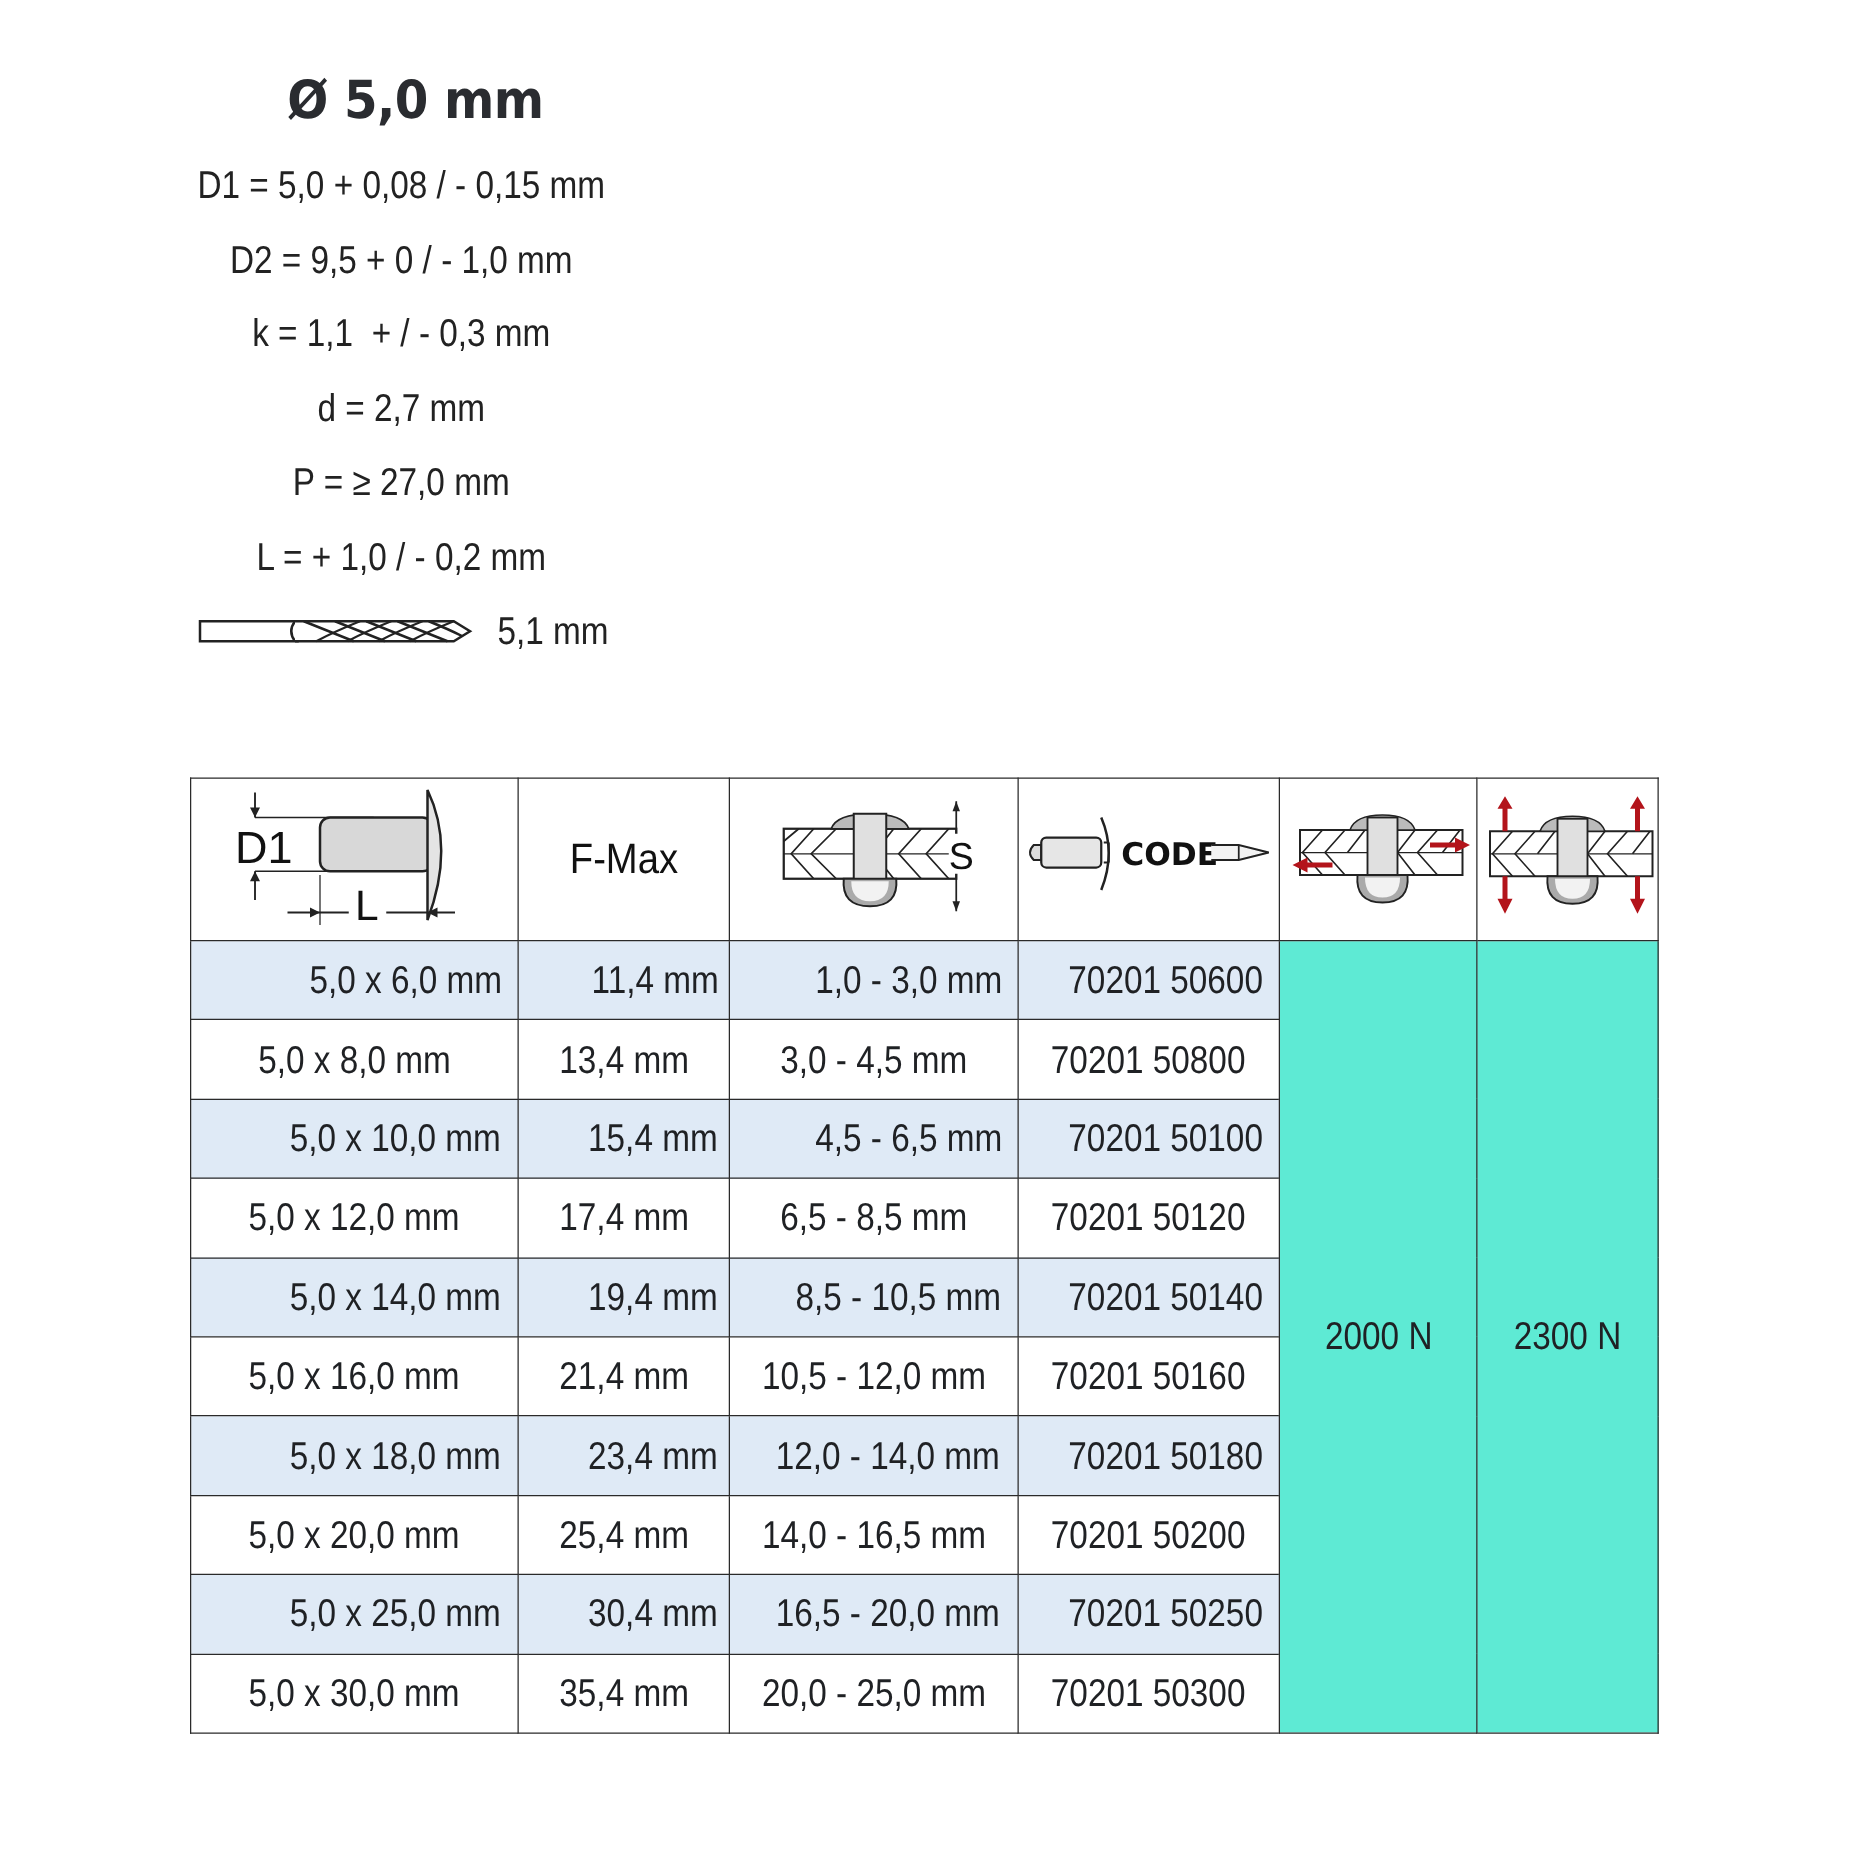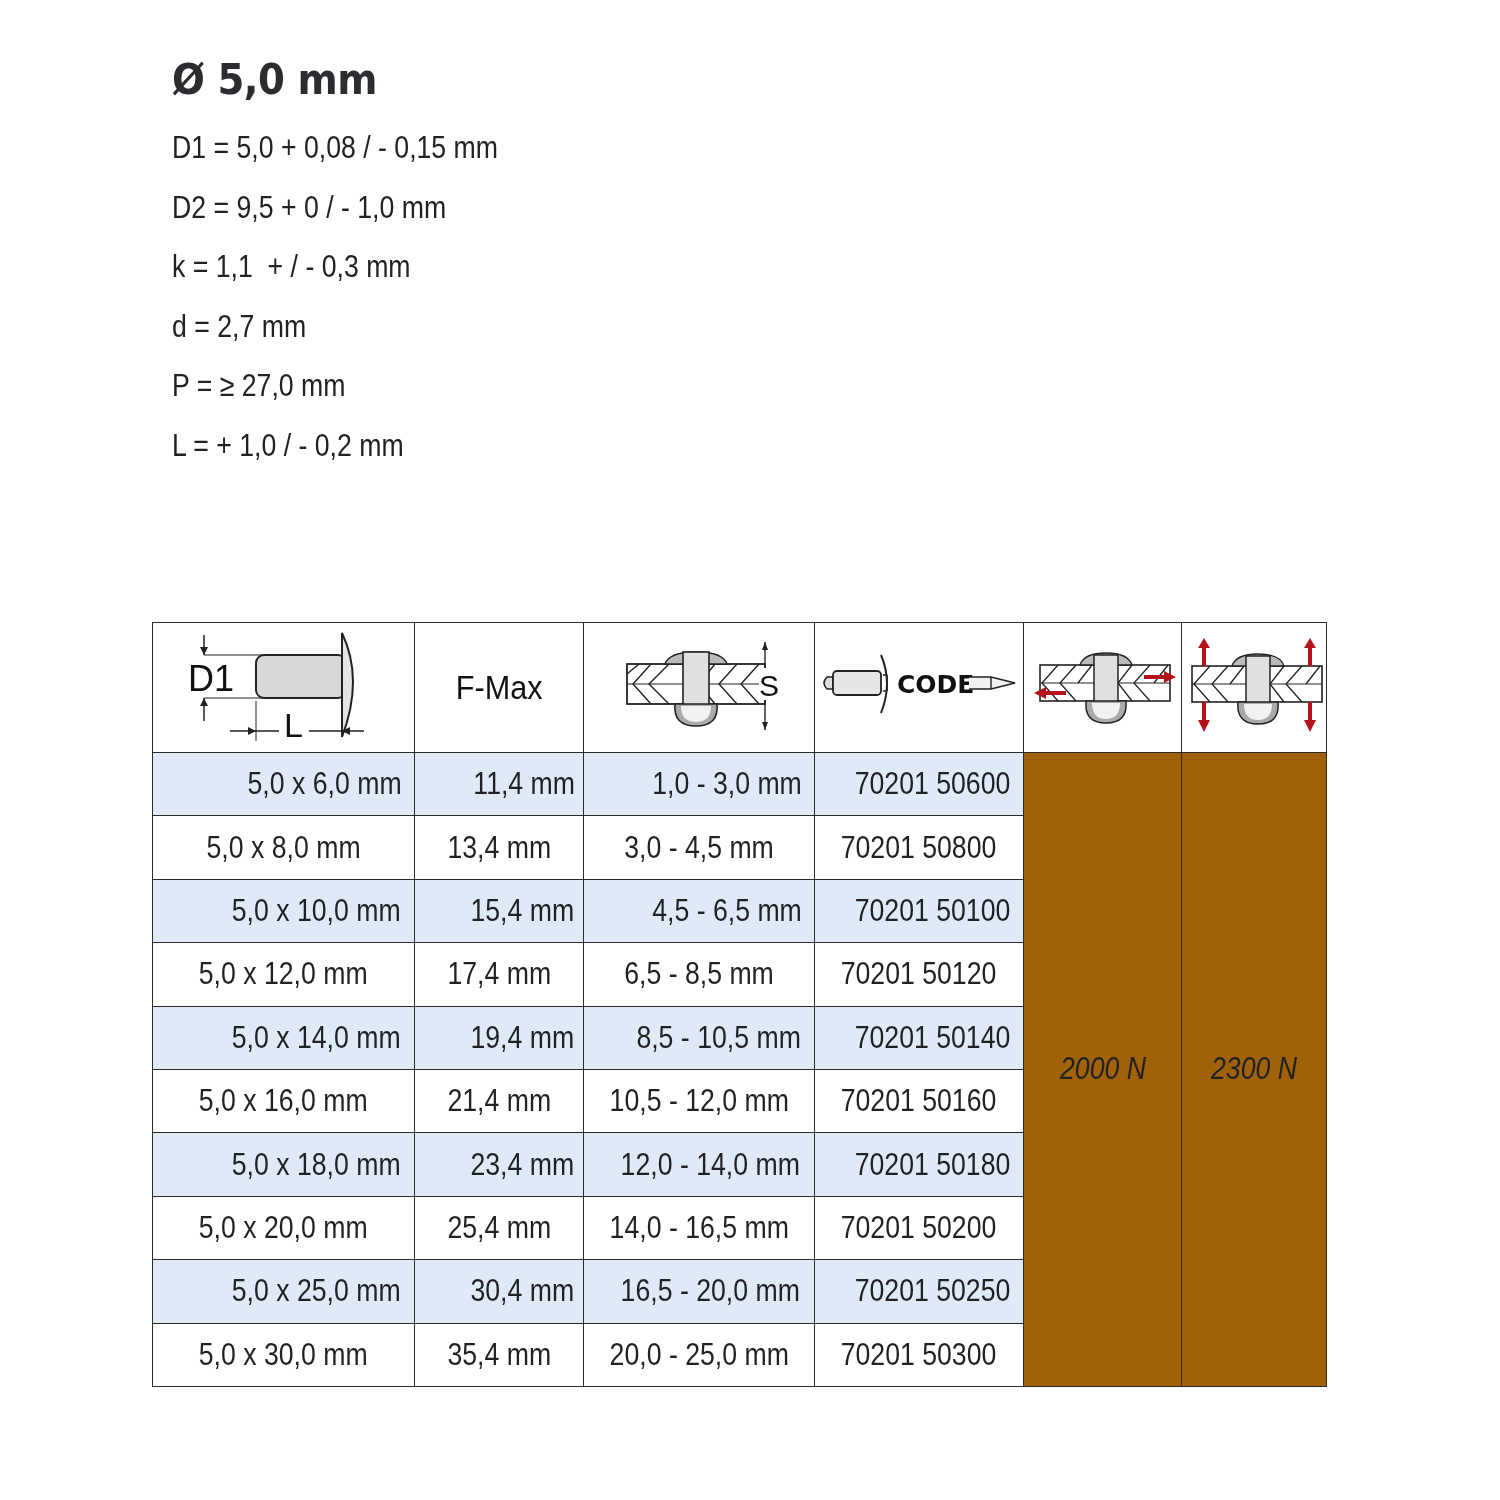--- a/index.html
+++ b/index.html
@@ -1,43 +1,55 @@
 <!DOCTYPE html>
 <html><head>
 <meta charset="utf-8">
 <style>
   html, body { margin: 0; padding: 0; background: #ffffff; }
   body { width: 1500px; height: 1500px; position: relative; font-family: "Liberation Sans", sans-serif; color: #1f2124; overflow: hidden; }
-  .specs { position: absolute; left: 172px; top: 52px; }
+  .specs { position: absolute; left: 158px; top: 52px; text-align: center; }
   .title { font-family: "DejaVu Sans", sans-serif; font-weight: bold; font-size: 42px; color: #2a2c30; letter-spacing: -0.5px; margin: 0 0 10px 0; line-height: 56px; transform: scaleX(0.92); transform-origin: left center; }
   .spec-line { font-size: 31px; line-height: 59.5px; height: 59.5px; color: #222; transform: scaleX(0.86); transform-origin: left center; white-space: pre; }
   .drill-row { display: flex; align-items: center; height: 60px; }
   .drill-row svg { display: block; }
   .drill-label { font-size: 31px; margin-left: 18px; transform: scaleX(0.86); transform-origin: left center; color: #222; }
 
   table.rivets { position: absolute; left: 152px; top: 622px; border-collapse: collapse; table-layout: fixed; }
   table.rivets td, table.rivets th { border: 1.6px solid #2a2a2a; padding: 0; text-align: center; vertical-align: middle; font-weight: normal; }
   table.rivets th { height: 129px; background: #ffffff; }
   table.rivets td { height: 62.4px; font-size: 31px; color: #1f2124; }
   .cell-text { display: inline-block; transform: scaleX(0.86); white-space: nowrap; }
   tr.alt td.row-cell { background: #dfeaf6; text-align: right; }
-  td.merged { background: #a16207; font-style: italic; }
+  td.merged { background: #5eead4; }
   .hdr-text { font-size: 34px; display: inline-block; transform: scaleX(0.9); color: #111; }
 </style>
 </head>
 <body>
 
 <div class="specs">
   <div class="title">Ø 5,0 mm</div>
   <div class="spec-line">D1 = 5,0 + 0,08 / - 0,15 mm</div>
   <div class="spec-line">D2 = 9,5 + 0 / - 1,0 mm</div>
   <div class="spec-line">k = 1,1  + / - 0,3 mm</div>
   <div class="spec-line">d = 2,7 mm</div>
   <div class="spec-line">P = ≥ 27,0 mm</div>
   <div class="spec-line">L = + 1,0 / - 0,2 mm</div>
+  <div class="drill-row">
+    <span>
+      <svg width="222" height="24" viewBox="0 0 222 24">
+        <rect x="2" y="4" width="78" height="16" fill="#fff" stroke="#222" stroke-width="2"></rect>
+        <path d="M78 4 Q72 12 78 20" fill="none" stroke="#222" stroke-width="2"></path>
+        <path d="M78 4 L205 4 L218 12 L205 20 L78 20" fill="#fff" stroke="#222" stroke-width="2"></path>
+        <path d="M85 4 Q105 12 125 20 M110 4 Q130 12 150 20 M135 4 Q155 12 175 20 M160 4 Q180 12 200 20 M185 4 Q200 10 212 16" fill="none" stroke="#222" stroke-width="2"></path>
+        <path d="M95 20 Q110 12 130 4 M120 20 Q135 12 155 4 M145 20 Q160 12 180 4 M170 20 Q185 12 205 4" fill="none" stroke="#222" stroke-width="1.6"></path>
+      </svg>
+    </span>
+    <span class="drill-label">5,1 mm</span>
+  </div>
 </div>
 
 <table class="rivets">
   <colgroup>
     <col style="width:262px">
       <col style="width:169px">
       <col style="width:231px">
       <col style="width:209px">
       <col style="width:158px">
       <col style="width:145px">

